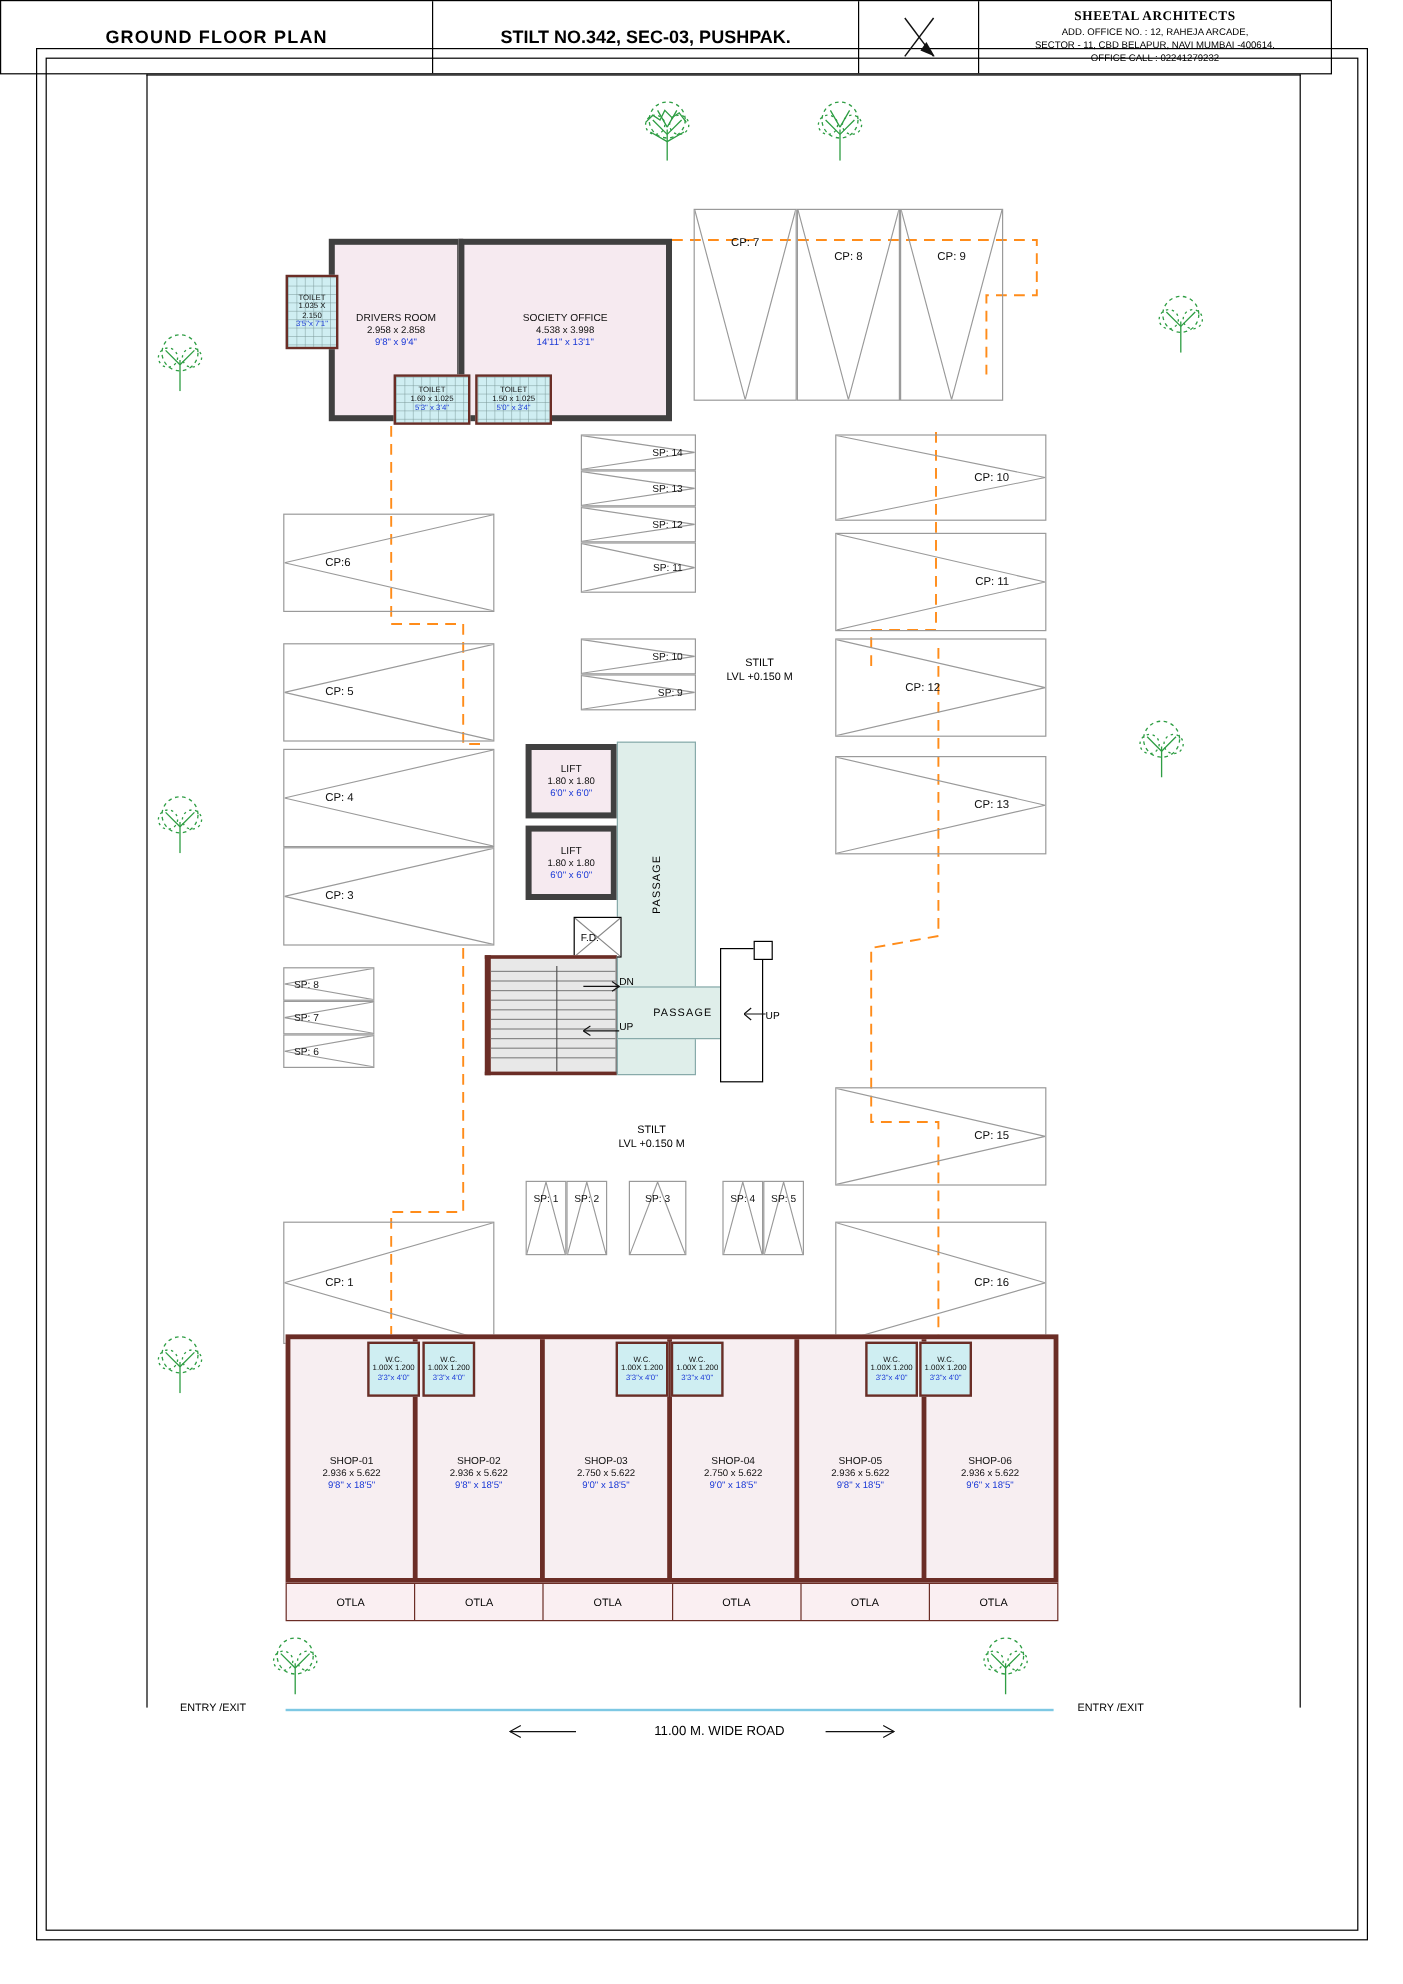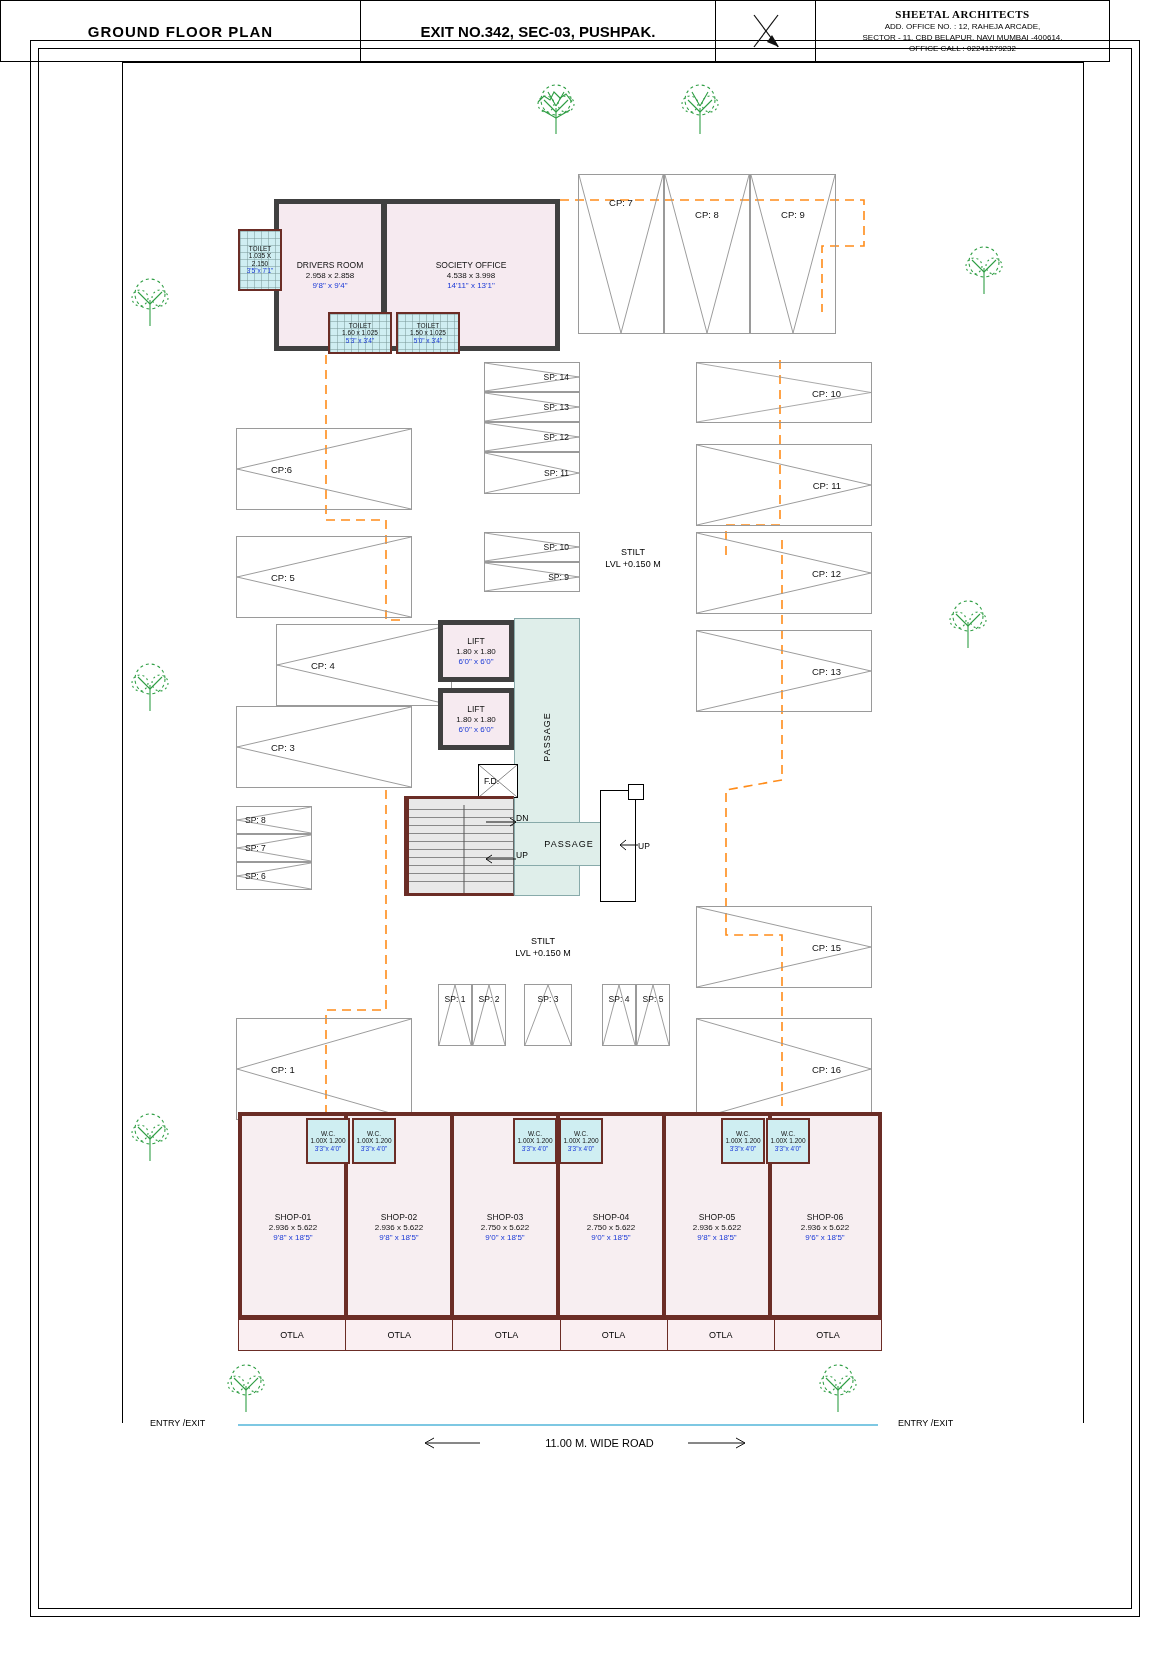--- a/index.html
+++ b/index.html
@@ -248,21 +248,21 @@
         <polyline points="176,0 0,41 176,82"></polyline>
       </svg>
     <div class="lbl" style="text-align:left;padding-left:34px;">CP:6</div>
   </div>
   <div class="cell" style="left:236px;top:536px;width:176px;height:82px;">
     <svg class="zig" viewBox="0 0 176 82" preserveAspectRatio="none">
         <polyline points="176,0 0,41 176,82"></polyline>
       </svg>
     <div class="lbl" style="text-align:left;padding-left:34px;">CP: 5</div>
   </div>
-  <div class="cell" style="left:236px;top:624px;width:176px;height:82px;margin-left:40px;">
+  <div class="cell" style="left:236px;top:624px;width:176px;height:82px;">
     <svg class="zig" viewBox="0 0 176 82" preserveAspectRatio="none">
         <polyline points="176,0 0,41 176,82"></polyline>
       </svg>
     <div class="lbl" style="text-align:left;padding-left:34px;">CP: 4</div>
   </div>
   <div class="cell" style="left:236px;top:706px;width:176px;height:82px;">
     <svg class="zig" viewBox="0 0 176 82" preserveAspectRatio="none">
         <polyline points="176,0 0,41 176,82"></polyline>
       </svg>
     <div class="lbl" style="text-align:left;padding-left:34px;">CP: 3</div>
@@ -324,37 +324,37 @@
       </svg>
     <div class="lbl" style="text-align:right;padding-right:10px;">SP: 10</div>
   </div>
   <div class="cell sp" style="left:484px;top:562px;width:96px;height:30px;">
     <svg class="zig" viewBox="0 0 96 30" preserveAspectRatio="none">
         <polyline points="0,0 96,15 0,30"></polyline>
       </svg>
     <div class="lbl" style="text-align:right;padding-right:10px;">SP: 9</div>
   </div>
 
-  <div class="cell" style="left:696px;top:362px;width:176px;height:61px;padding-left:44px;">
+  <div class="cell" style="left:696px;top:362px;width:176px;height:72px;padding-left:44px;">
     <svg class="zig" viewBox="0 0 176 82" preserveAspectRatio="none">
         <polyline points="0,0 176,41 0,82"></polyline>
       </svg>
     <div class="lbl" style="text-align:right;padding-right:30px;">CP: 10</div>
   </div>
   <div class="cell" style="left:696px;top:444px;width:176px;height:82px;">
     <svg class="zig" viewBox="0 0 176 82" preserveAspectRatio="none">
         <polyline points="0,0 176,41 0,82"></polyline>
       </svg>
     <div class="lbl" style="text-align:right;padding-right:30px;">CP: 11</div>
   </div>
   <div class="cell" style="left:696px;top:532px;width:176px;height:82px;">
     <svg class="zig" viewBox="0 0 176 82" preserveAspectRatio="none">
         <polyline points="0,0 176,41 0,82"></polyline>
       </svg>
-    <div class="lbl" style="text-align:right;padding-right:30px;">CP: 12</div>
+    <div class="lbl" style="text-align:center;padding-right:30px;">CP: 12</div>
   </div>
   <div class="cell" style="left:696px;top:630px;width:176px;height:82px;">
     <svg class="zig" viewBox="0 0 176 82" preserveAspectRatio="none">
         <polyline points="0,0 176,41 0,82"></polyline>
       </svg>
     <div class="lbl" style="text-align:right;padding-right:30px;">CP: 13</div>
   </div>
   <div class="cell" style="left:696px;top:906px;width:176px;height:82px;">
     <svg class="zig" viewBox="0 0 176 82" preserveAspectRatio="none">
         <polyline points="0,0 176,41 0,82"></polyline>
@@ -575,21 +575,21 @@
   <svg id="roadarrow">
     <line x1="5" y1="9" x2="60" y2="9" stroke="#111"></line>
       <polyline points="14,4 5,9 14,14" fill="none" stroke="#111"></polyline>
     <line x1="268" y1="9" x2="325" y2="9" stroke="#111"></line>
       <polyline points="316,4 325,9 316,14" fill="none" stroke="#111"></polyline>
   </svg>
   <div id="roadlabel">11.00 M. WIDE ROAD</div>
 
   <div id="titleblock">
     <div class="tb-cell" id="tb1">GROUND FLOOR PLAN</div>
-    <div class="tb-cell" id="tb2">EXIT NO.342, SEC-03, PUSHPAK.</div>
+    <div class="tb-cell" id="tb2">STILT NO.342, SEC-03, PUSHPAK.</div>
     <div class="tb-cell" id="tb3">
       <svg class="north" width="40" height="44" viewBox="0 0 40 44">
         <line x1="8" y1="6" x2="32" y2="38" stroke="#111" stroke-width="1.2"></line>
         <line x1="32" y1="6" x2="8" y2="38" stroke="#111" stroke-width="1.2"></line>
         <polygon points="26,26 33,38 21,33" fill="#111"></polygon>
       </svg>
     </div>
     <div class="tb-cell" id="tb4">
       <div class="arch-name">SHEETAL ARCHITECTS</div>
       <div class="arch-line">ADD. OFFICE NO. : 12, RAHEJA ARCADE,</div>

